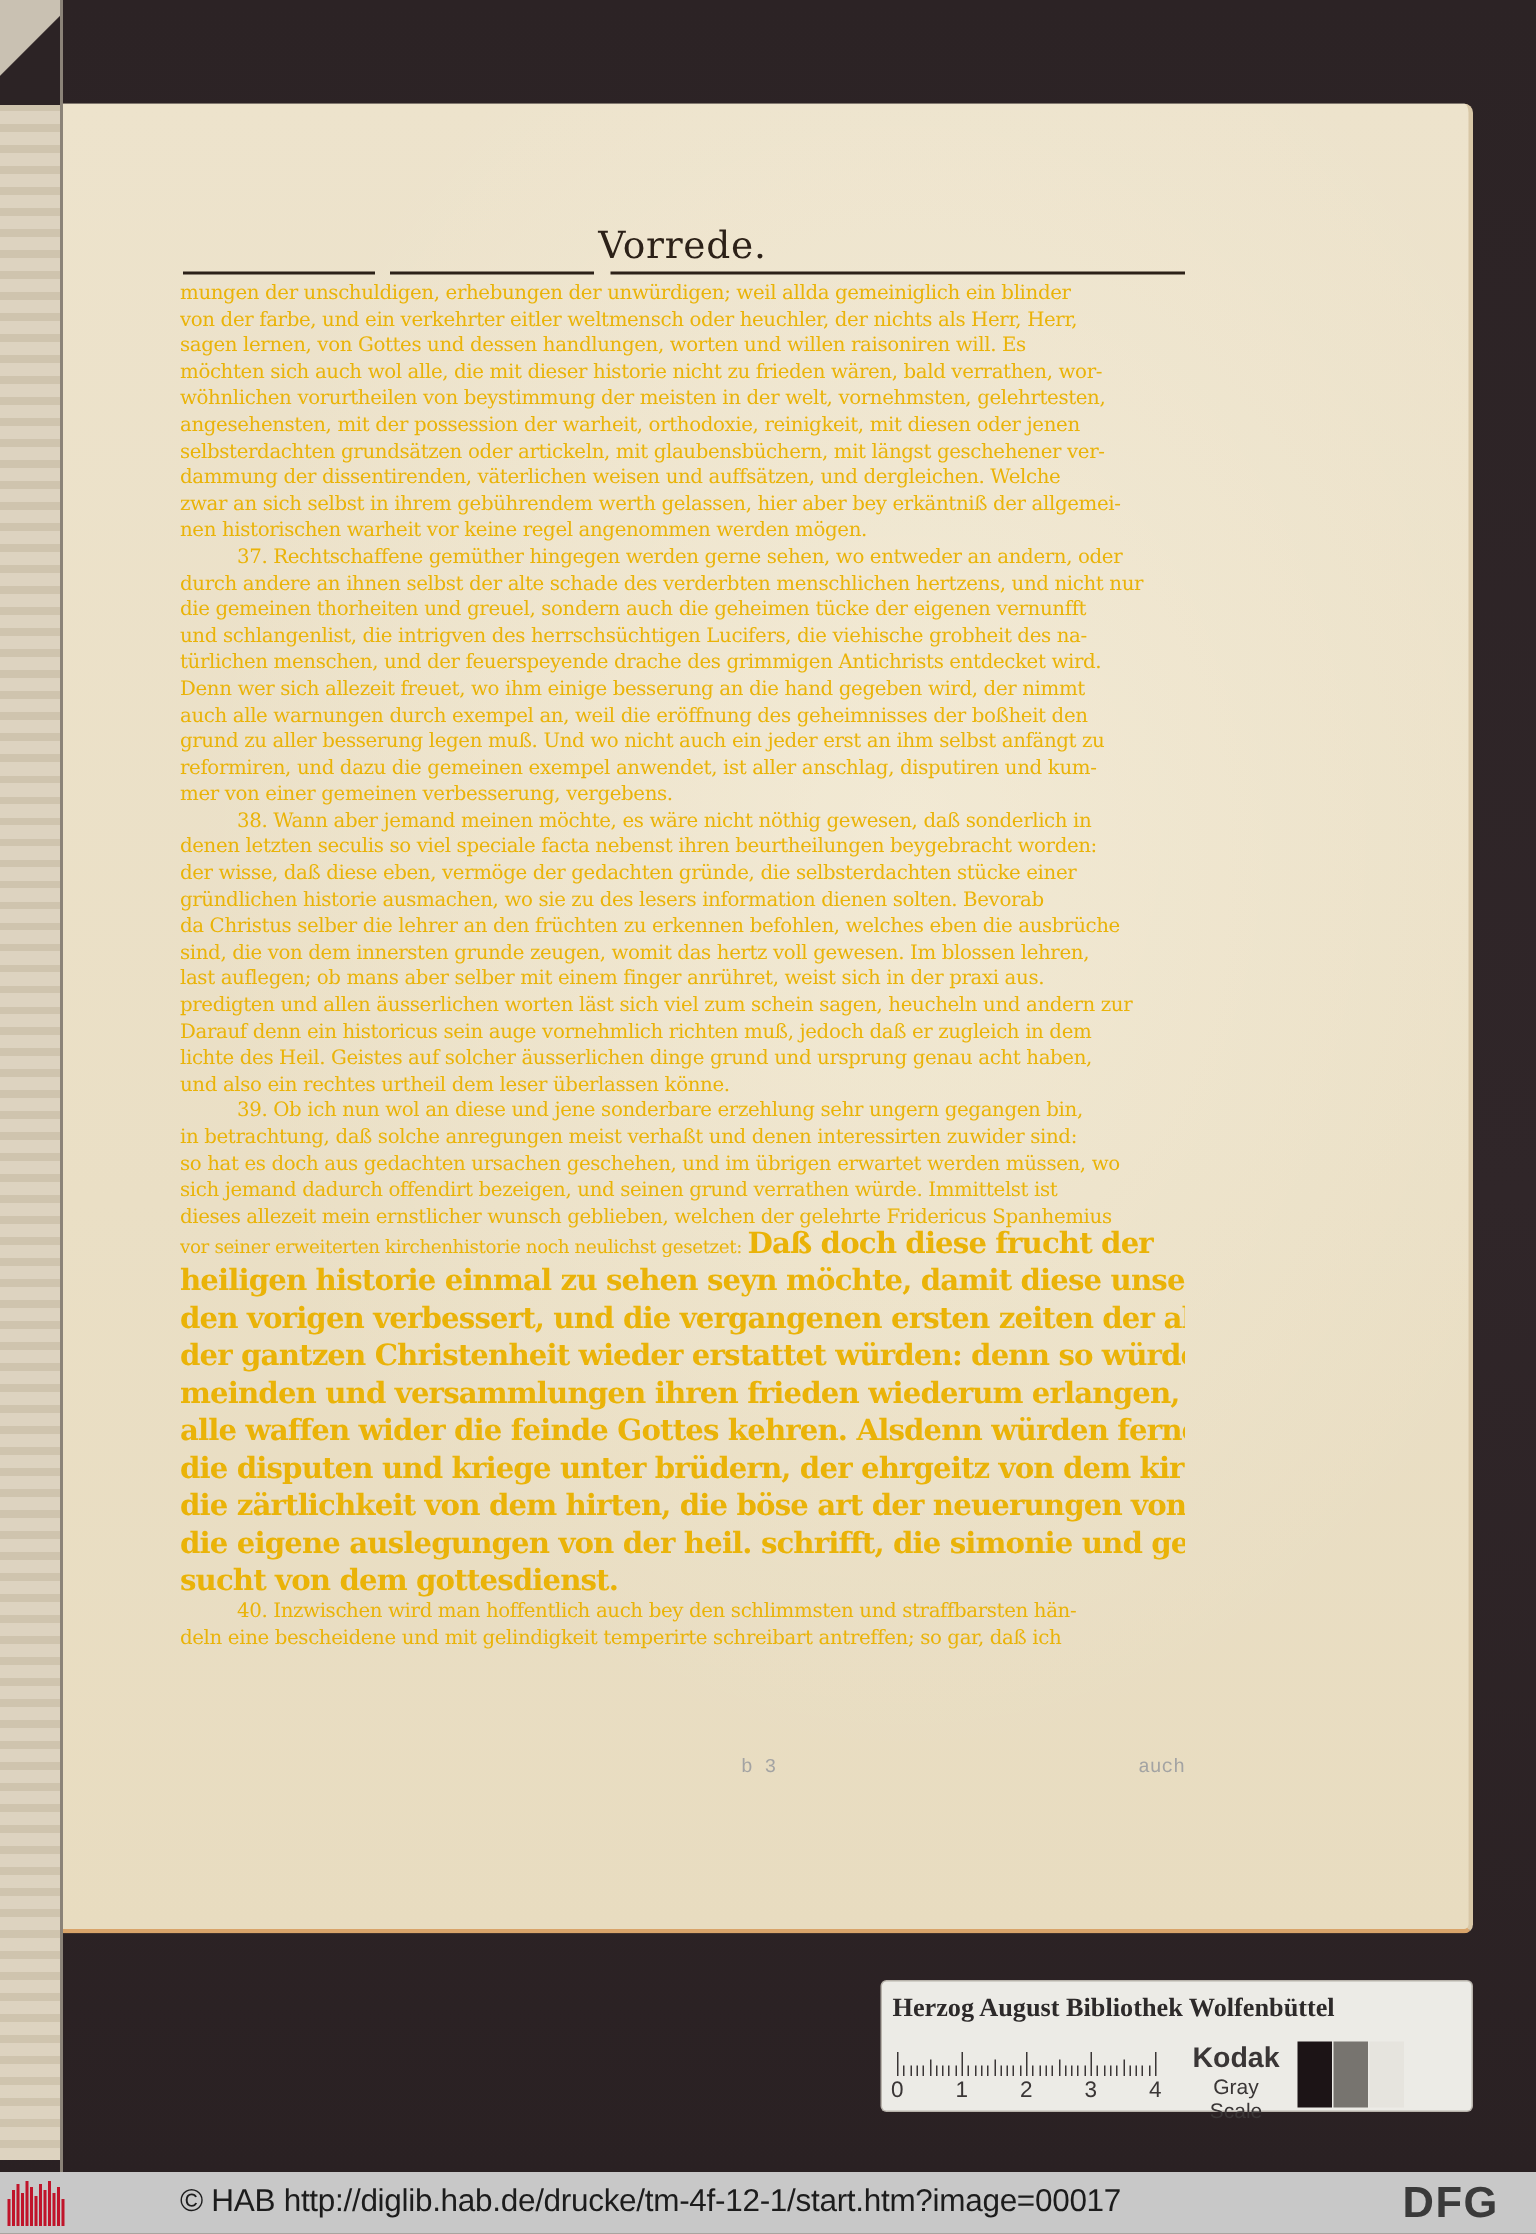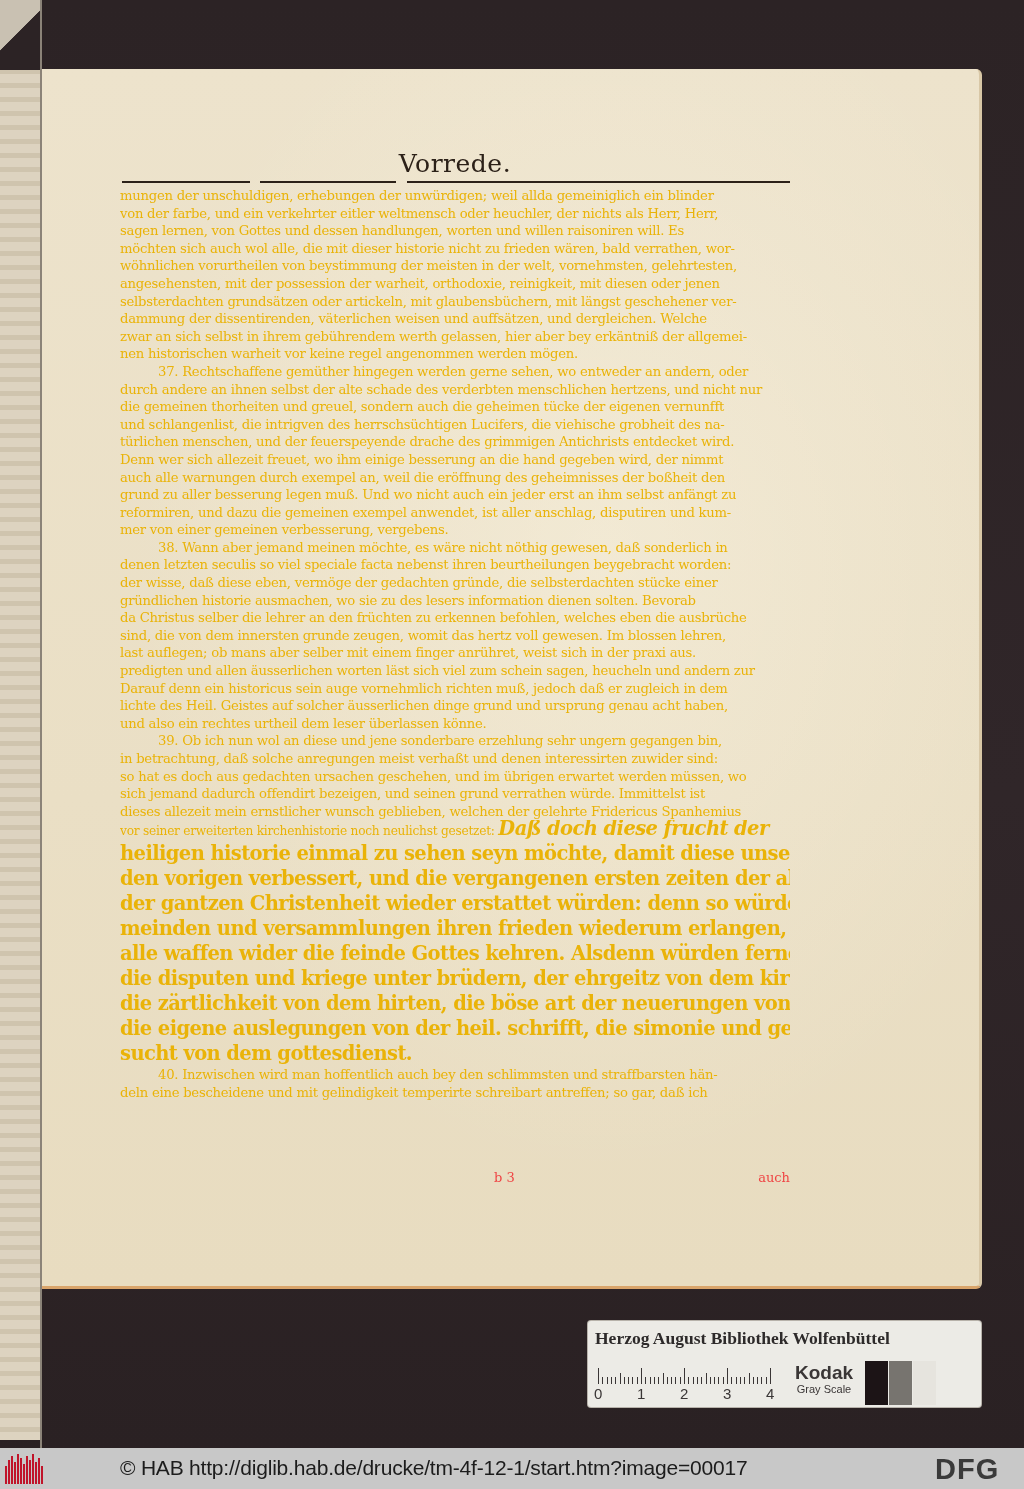--- a/index.html
+++ b/index.html
@@ -34,35 +34,35 @@
   .header-rules span { position: absolute; top: 0; height: 2px; background: #2c2118; }
 
   .text-block { position: absolute; left: 120px; top: 187px; width: 670px;
     font-family: "DejaVu Serif", serif; color: #eab308; }
   .line { display: block; white-space: nowrap; overflow: hidden; text-align: justify;
     font-size: 13.2px; line-height: 17.6px; letter-spacing: -0.25px; }
   .line.indent { padding-left: 38px; }
   .line.big { font-size: 19.5px; line-height: 25px; letter-spacing: -0.6px; font-weight: bold; }
 
   .sig-row { position: absolute; left: 120px; top: 1170px; width: 670px; height: 20px;
-    font-size: 13px; color: #ef4444; }
+    font-size: 13px; color: #a3a3a3; font-family: Liberation Mono, monospace; }
   .sig-row .sig { position: absolute; left: 374px; top: 0; }
   .sig-row .catch { position: absolute; right: 0; top: 0; }
 
   
   .scale-card { position: absolute; left: 588px; top: 1321px; width: 393px; height: 86px;
     background: #ecebe6; border-radius: 3px; box-shadow: 0 0 0 1px #b7b2aa; }
   .scale-title { position: absolute; left: 7px; top: 7px; width: 340px;
     font-family: "Liberation Serif", serif; font-weight: bold; font-size: 17.5px; color: #2d2a2a; white-space: nowrap; }
   .ruler { position: absolute; left: 8px; top: 43px; width: 170px; height: 40px; }
   .ruler .tick { position: absolute; bottom: 20px; width: 1px; background: #3a3636; }
   .ruler .num { position: absolute; bottom: 2px; font-family: "Liberation Sans", sans-serif; font-size: 15px; color: #3a3636; transform: translateX(-4px); }
   .kodak { position: absolute; left: 206px; top: 42px; width: 60px; text-align: center; }
   .kodak .brand { font-family: "Liberation Sans", sans-serif; font-weight: bold; font-size: 19px; color: #3a3636; line-height: 20px; }
-  .kodak .sub { font-family: "Liberation Sans", sans-serif; font-size: 11px; color: #3a3636; }
+  .kodak .sub { font-family: "Liberation Sans", sans-serif; font-size: 14px; color: #3a3636; }
   .swatch { position: absolute; top: 40px; width: 23px; height: 44px; }
 
   
   .footer { position: absolute; left: 0; top: 1448px; width: 1024px; height: 49px; background: #c8c8c8; }
   .footer .logo-hab { position: absolute; left: 5px; top: 6px; width: 42px; height: 30px; }
   .footer .logo-hab span { position: absolute; bottom: 0; width: 2px; background: #c0142a; }
   .footer .copyright { position: absolute; left: 120px; top: 8px; font-family: "Liberation Sans", sans-serif;
     font-size: 21px; color: #1c1c1c; white-space: nowrap; letter-spacing: -0.2px; }
   .footer .dfg { position: absolute; left: 935px; top: 5px; font-family: "Liberation Sans", sans-serif;
     font-weight: bold; font-size: 29px; color: #3a3a3a; letter-spacing: 1px; }
@@ -118,21 +118,21 @@
       <span class="line ">Darauf denn ein historicus sein auge vornehmlich richten muß, jedoch daß er zugleich in dem</span>
       <span class="line ">lichte des Heil. Geistes auf solcher äusserlichen dinge grund und ursprung genau acht haben,</span>
       <span class="line ">und also ein rechtes urtheil dem leser überlassen könne.</span>
       <span class="line indent">39. Ob ich nun wol an diese und jene sonderbare erzehlung sehr ungern gegangen bin,</span>
       <span class="line ">in betrachtung, daß solche anregungen meist verhaßt und denen interessirten zuwider sind:</span>
       <span class="line ">so hat es doch aus gedachten ursachen geschehen, und im übrigen erwartet werden müssen, wo</span>
       <span class="line ">sich jemand dadurch offendirt bezeigen, und seinen grund verrathen würde.  Immittelst ist</span>
       <span class="line ">dieses allezeit mein ernstlicher wunsch geblieben, welchen der gelehrte Fridericus Spanhemius</span>
     </div>
   <span class="line">
-    <span style="font-size:12.2px;">vor seiner erweiterten kirchenhistorie noch neulichst gesetzet: </span><span style="font-size:19.5px;font-weight:bold;letter-spacing:-0.6px;font-style:italic;">Daß doch diese frucht der</span>
+    <span style="font-size:12.2px;">vor seiner erweiterten kirchenhistorie noch neulichst gesetzet: </span><span style="font-size:19.5px;font-weight:bold;letter-spacing:-0.6px;">Daß doch diese frucht der</span>
   </span>
   <div id="lines-quote">
       <span class="line big">heiligen historie einmal zu sehen seyn möchte, damit diese unsere zeiten aus</span>
       <span class="line big">den vorigen verbessert, und die vergangenen ersten zeiten der alten kirchen</span>
       <span class="line big">der gantzen Christenheit wieder erstattet würden: denn so würden die ge-</span>
       <span class="line big">meinden und versammlungen ihren frieden wiederum erlangen, und allein</span>
       <span class="line big">alle waffen wider die feinde Gottes kehren.  Alsdenn würden ferne seyn</span>
       <span class="line big">die disputen und kriege unter brüdern, der ehrgeitz von dem kirchendiener,</span>
       <span class="line big">die zärtlichkeit von dem hirten, die böse art der neuerungen von den lehren,</span>
       <span class="line big">die eigene auslegungen von der heil. schrifft, die simonie und gemeine ehr-</span>

